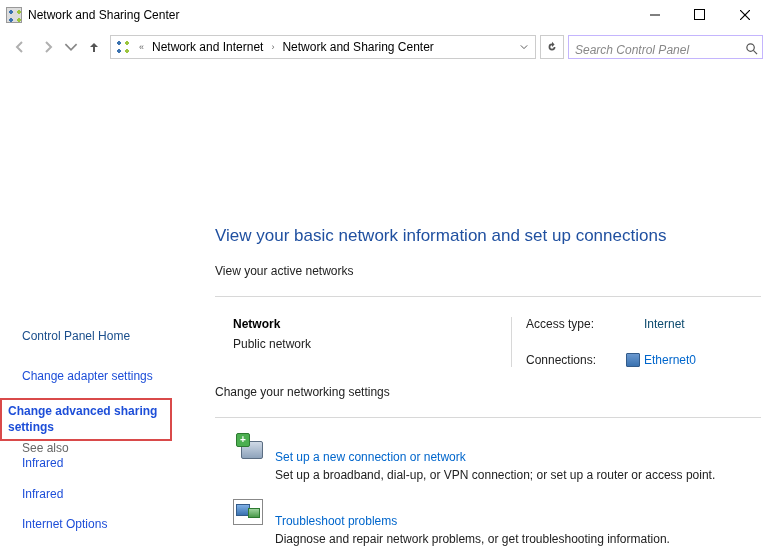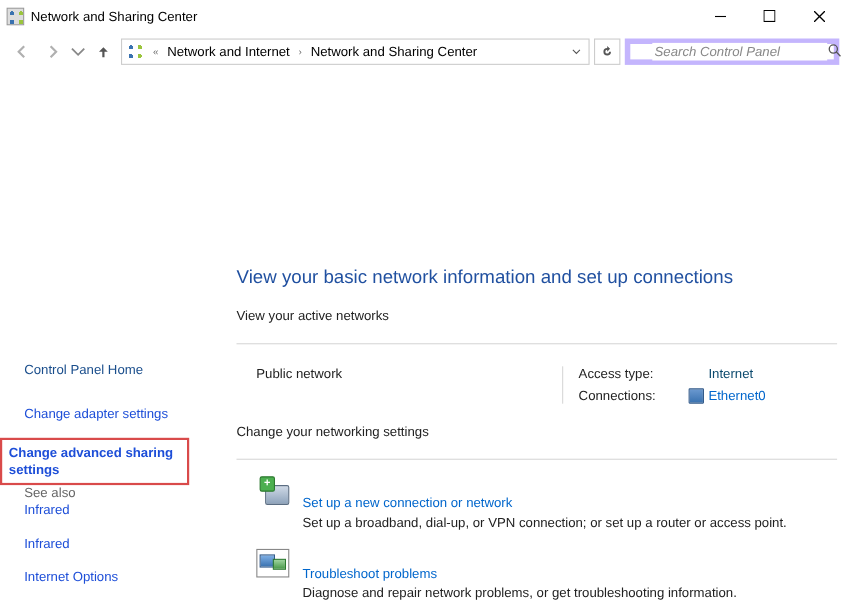--- a/index.html
+++ b/index.html
@@ -90,23 +90,23 @@
     color: #555; margin-left: auto;
   }
   .refresh-btn {
     width: 24px; height: 24px;
     border: 1px solid #ccc;
     display: flex; align-items: center; justify-content: center;
     color: #555;
   }
   .search-box {
     width: 195px; height: 24px;
-    border: 5px solid #c4b5fd;
-    display: flex; align-items: center;
-    padding: 0 20px;
+    border: 1px solid #c4b5fd;
+    display: flex; align-items: flex-end;
+    padding: 0 4px;
     color: #888;
     position: relative;
   }
   .search-box input {
     border: none; outline: none; flex: 1; font-size: 12px;
     font-family: inherit;
   }
   .search-box input::placeholder { color: #888; font-style: italic; }
   .search-ico { color: #555; }
 
@@ -161,21 +161,21 @@
     padding: 12px 0 18px 18px;
   }
   .net-left { width: 278px; }
   .net-name { font-weight: bold; margin-bottom: 6px; }
   .net-type { color: #222; }
   .net-right {
     border-left: 1px solid #d8d8d8;
     padding-left: 14px;
     display: grid;
     grid-template-columns: 100px 18px auto;
-    row-gap: 6px;
+    row-gap: 22px;
     align-items: center;
   }
   .net-lbl { color: #222; }
   .net-val { color: #0c4a6e; }
   .net-link { color: #0066cc; cursor: pointer; }
   .eth-icon {
     width: 14px; height: 14px;
     display: inline-block;
     background: linear-gradient(#6a98cf,#3a72b0);
     border: 1px solid #335b8a;
@@ -334,20 +334,21 @@
       <div class="side-link" style="margin-bottom:0;">Internet Options</div>
     </div>
   </div>
 
   <div class="main">
     <div class="page-heading">View your basic network information and set up connections</div>
 
     <div class="section-hdr">View your active networks</div>
     <div class="net-row">
       <div class="net-left">
+        <div class="net-name">Network</div>
         <div class="net-type">Public network</div>
       </div>
       <div class="net-right">
         <span class="net-lbl">Access type:</span>
         <span></span>
         <span class="net-val">Internet</span>
         <span class="net-lbl">Connections:</span>
         <span class="eth-icon"></span>
         <span class="net-link">Ethernet0</span>
       </div>

